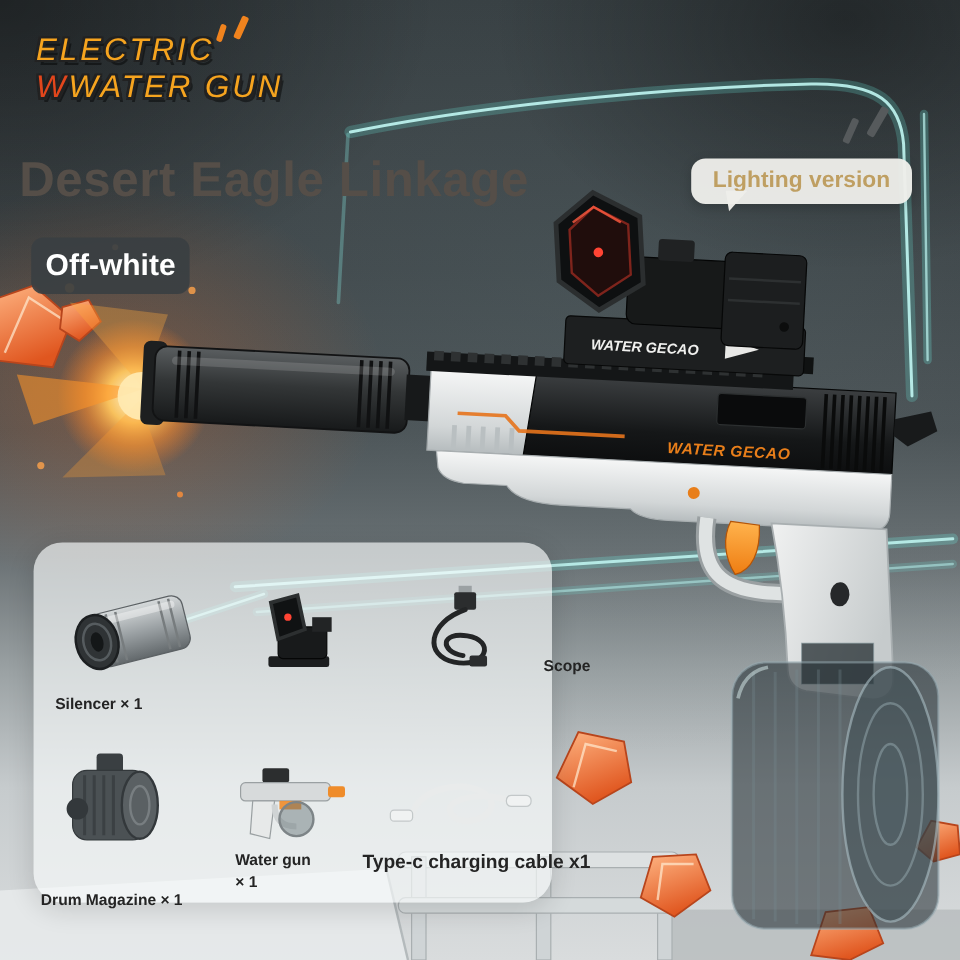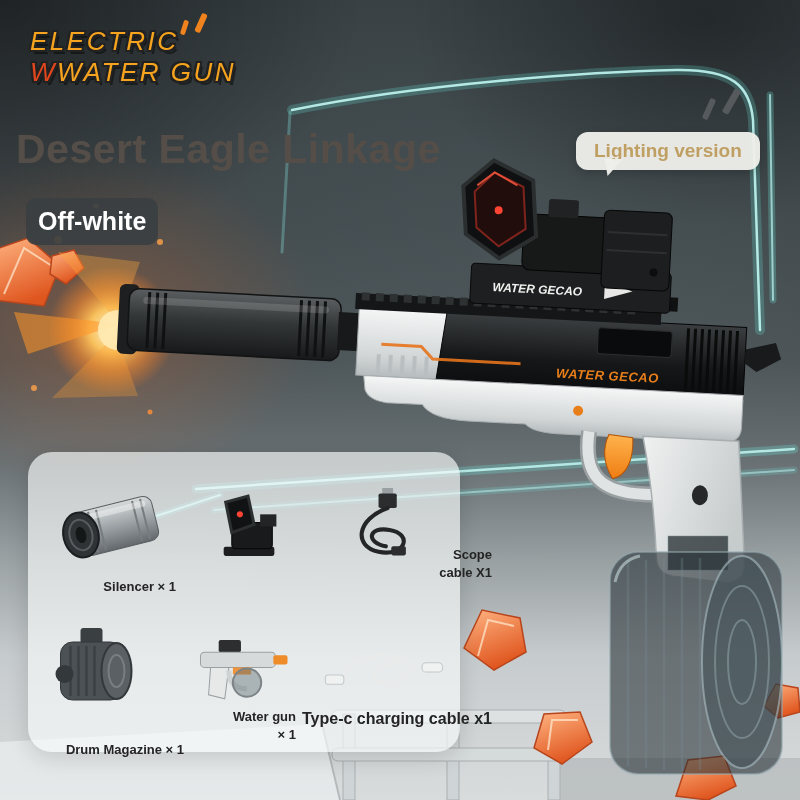--- a/index.html
+++ b/index.html
@@ -34,21 +34,21 @@
          font-size:25px;font-weight:800;padding:9px 12px;border-radius:10px;}
   .bubble{position:absolute;left:576px;top:132px;z-index:6;background:rgba(238,238,234,0.96);color:#bf9f62;
           padding:8px 18px;border-radius:12px;font-weight:800;font-size:19px;box-shadow:0 3px 10px rgba(0,0,0,0.18);}
   .bubble::after{content:"";position:absolute;left:24px;bottom:-15px;width:0;height:0;
           border:9px solid transparent;border-top:17px solid rgba(238,238,234,0.96);transform:skewX(-20deg);}
   
   .panel{position:absolute;left:28px;top:452px;width:432px;height:300px;z-index:5;
          background:rgba(248,250,250,0.66);border-radius:24px;box-shadow:0 6px 22px rgba(0,0,0,0.14);}
   .thumb{position:absolute;}
   .thumb svg{width:100%;height:100%;display:block;}
-  .lbl{position:absolute;color:#242424;font-weight:700;font-size:13px;line-height:1.35;text-align:right;}
+  .lbl{position:absolute;color:#242424;font-weight:700;font-size:13px;line-height:1.35;text-align:left;}
   .t-silencer{left:18px;top:26px;width:130px;height:98px;}
   .l-silencer{left:18px;top:126px;width:130px;}
   .t-scope{left:178px;top:36px;width:84px;height:76px;}
   .t-usb{left:306px;top:36px;width:100px;height:82px;}
   .scope-text{left:162px;top:94px;width:268px;text-align:right;margin-left:34px;}
   .t-drum{left:16px;top:166px;width:110px;height:100px;}
   .l-drum{left:6px;top:262px;width:150px;font-size:13px;margin-top:27px;}
   .t-wg{left:152px;top:178px;width:130px;height:86px;}
   .l-wg{left:168px;top:256px;width:100px;}
   .t-typec{left:288px;top:184px;width:140px;height:72px;}
@@ -277,21 +277,20 @@
       <svg viewBox="0 0 100 90">
         <rect x="48" y="0" width="12" height="7" fill="#9ba1a3"></rect>
         <rect x="44" y="6" width="20" height="16" rx="2" fill="#2b2d2e"></rect>
         <path d="M54,22 C20,34 16,64 44,70 C74,76 82,50 56,46 C32,42 30,60 52,64" stroke="#232526" stroke-width="4.5" fill="none" stroke-linecap="round"></path>
         <rect x="58" y="64" width="16" height="10" rx="2" fill="#2b2d2e"></rect>
       </svg>
     </div>
 
     <div class="scope-text lbl">
       <div>Scope</div>
-      <div>cable X1</div>
     </div>
 
     <div class="thumb t-drum">
       <svg viewBox="0 0 105 100">
         <rect x="34" y="10" width="22" height="16" rx="3" fill="#3a3f42"></rect>
         <rect x="14" y="24" width="62" height="58" rx="12" fill="#4b5154" stroke="#33383b"></rect>
         <path d="M24,28 V78 M32,28 V78 M40,28 V78 M48,28 V78" stroke="#3b4043" stroke-width="2.5"></path>
         <ellipse cx="70" cy="53" rx="15" ry="28" fill="#5a6063" stroke="#33383b" stroke-width="2"></ellipse>
         <ellipse cx="70" cy="53" rx="8" ry="16" fill="none" stroke="#787e81" stroke-width="2"></ellipse>
         <circle cx="18" cy="56" r="9" fill="#33383b"></circle>

